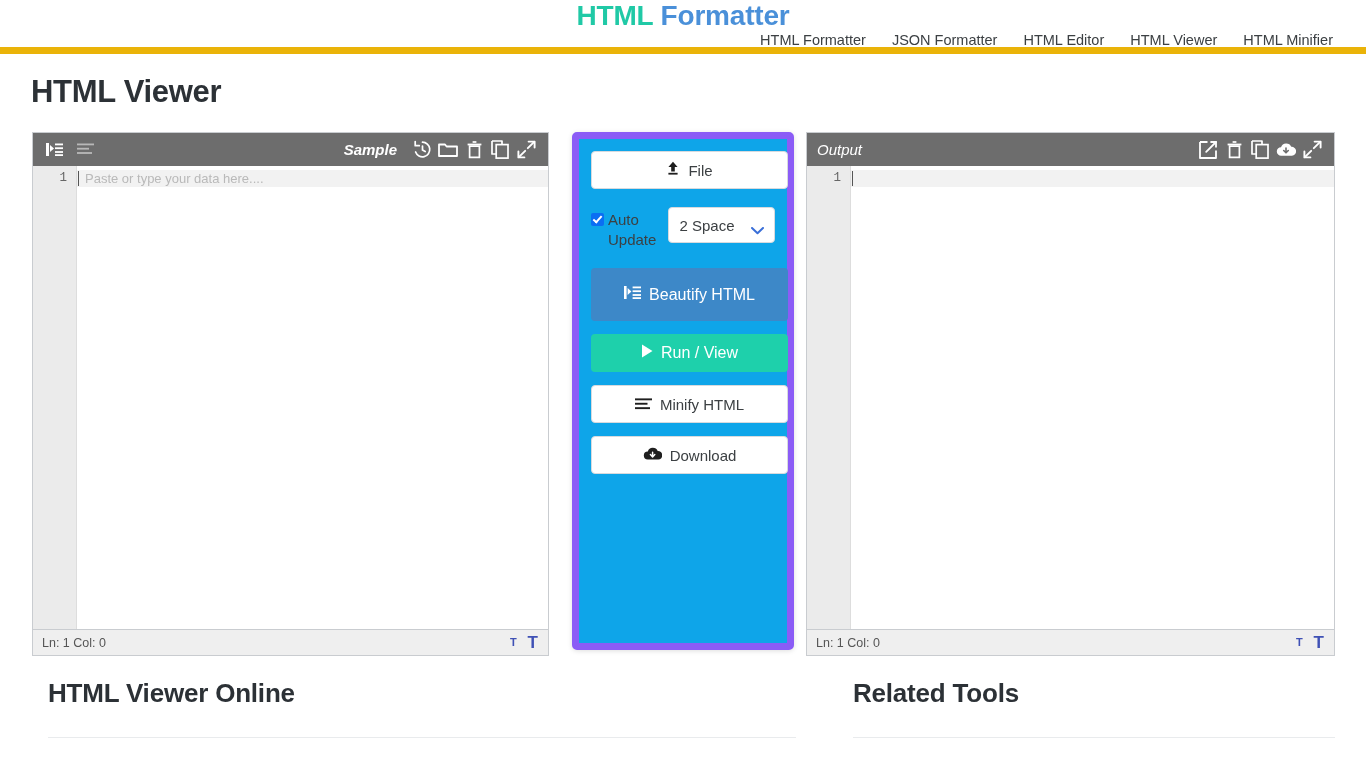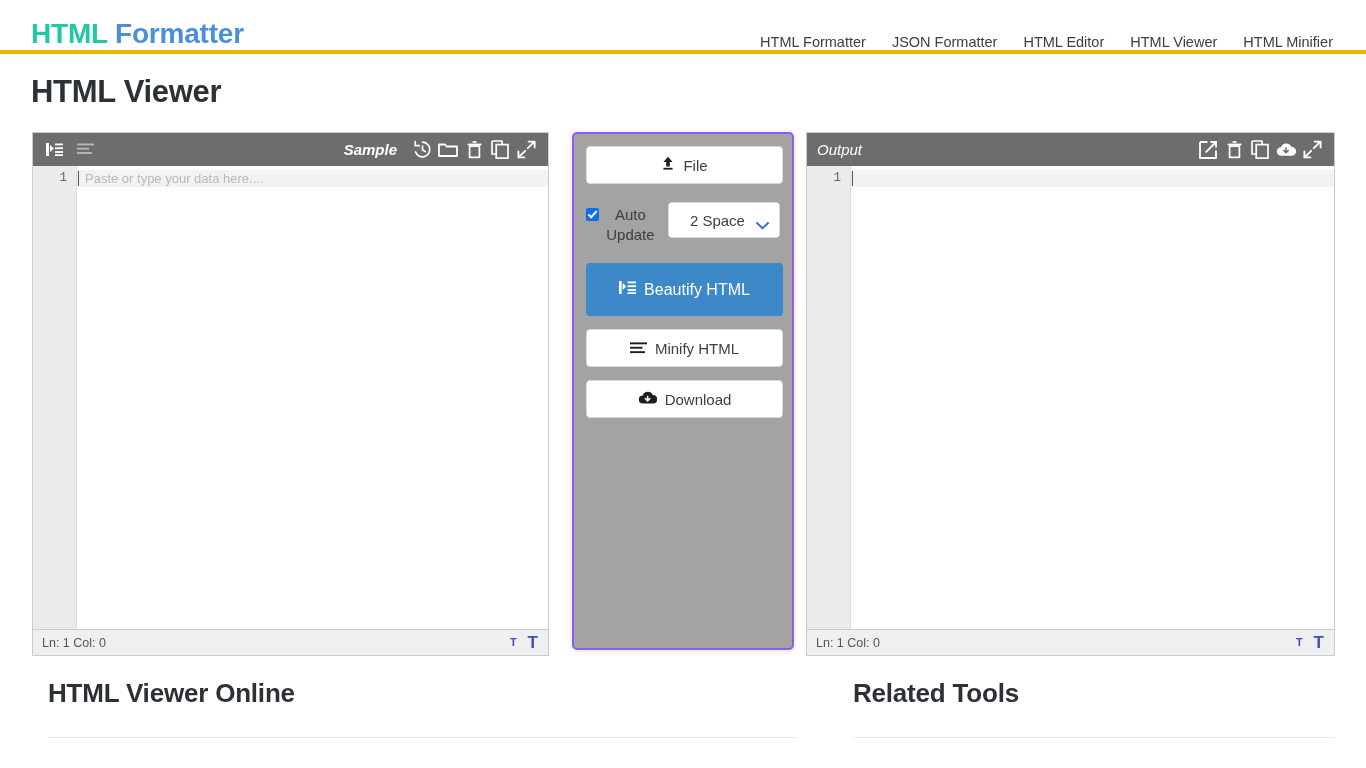--- a/index.html
+++ b/index.html
@@ -8,24 +8,25 @@
     width: 1366px; height: 768px;
     background: #ffffff;
     font-family: "Liberation Sans", sans-serif;
     color: #333;
     overflow: hidden;
   }
 
   
   .topbar {
     height: 54px;
-    border-bottom: 4px solid #eab308;
-    display: flex;
-    align-items: flex-end;
+    border-bottom: 7px solid #eab308;
+    display: flex;
+    align-items: center;
     padding: 0 31px;
+    flex-direction: column;
   }
   .brand {
     font-size: 28px;
     font-weight: 700;
     letter-spacing: -0.2px;
     white-space: nowrap;
   }
   .brand .b1 { color: #20c9a6; }
   .brand .b2 { color: #4a90d9; }
   .nav {
@@ -168,26 +169,25 @@
     line-height: 1;
   }
   .tsize.small { font-size: 11px; margin-right: 11px; }
   .tsize.big   { font-size: 17px; margin-right: 2px; }
 
   
   .center-card {
     position: absolute;
     left: 572px; top: 0;
     width: 222px; height: 518px;
-    background: #a3a3a3;
-    border: 2px solid #8b5cf6;
+    background: #0ea5e9;
+    border: 7px solid #8b5cf6;
     border-radius: 5px;
     box-shadow: 0 1px 5px rgba(0,0,0,0.13);
     padding: 12px 12px 0 12px;
-    text-align: center;
   }
   .btn {
     width: 197px;
     border-radius: 4px;
     font-size: 15px;
     display: flex;
     align-items: center;
     justify-content: center;
     gap: 8px;
     cursor: pointer;
@@ -436,20 +436,28 @@
             <path d="M3.6 3l3.8 3.5-3.8 3.5z" fill="#fff"></path>
             <rect x="8.6" y="1.5" width="8.4" height="1.8" fill="#fff"></rect>
             <rect x="8.6" y="5.3" width="8.4" height="1.8" fill="#fff"></rect>
             <rect x="8.6" y="9.1" width="8.4" height="1.8" fill="#fff"></rect>
             <rect x="8.6" y="12.2" width="8.4" height="1.8" fill="#fff"></rect>
           </svg>
       </span>
       <span>Beautify HTML</span>
     </div>
 
+    <div class="btn btn-success mt13">
+      <span>
+        <svg width="12" height="14" viewBox="0 0 12 14">
+            <path d="M1 0.5l10.5 6.5L1 13.5z" fill="#fff"></path>
+          </svg>
+      </span>
+      <span>Run / View</span>
+    </div>
 
     <div class="btn btn-outline mt13">
       <span>
         <svg width="17" height="12" viewBox="0 0 17 12">
             <rect x="0" y="0.4" width="17" height="1.9" fill="#1f1f1f"></rect>
             <rect x="0" y="4.8" width="12.5" height="1.9" fill="#1f1f1f"></rect>
             <rect x="0" y="9.2" width="15" height="1.9" fill="#1f1f1f"></rect>
           </svg>
       </span>
       <span>Minify HTML</span>

